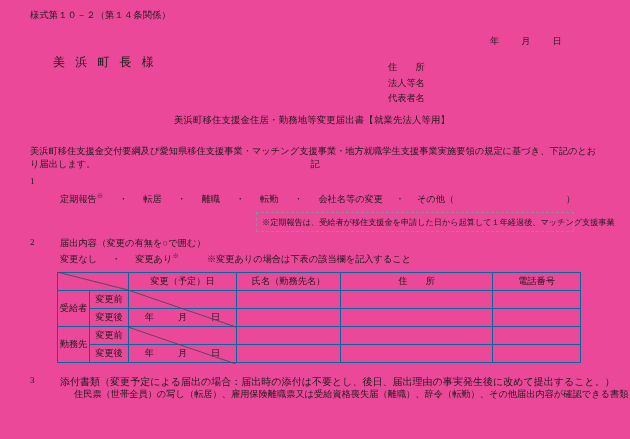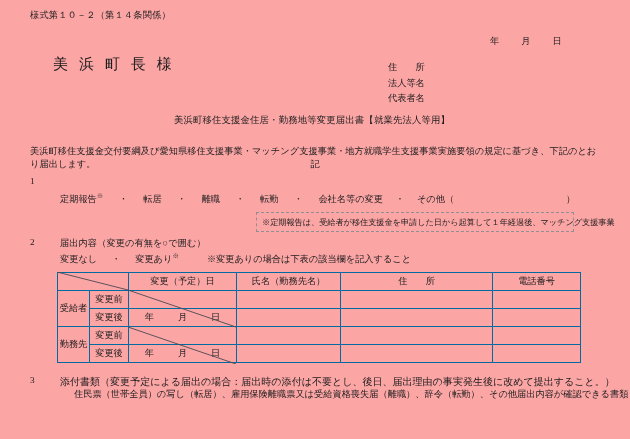--- a/index.html
+++ b/index.html
@@ -18,21 +18,21 @@
     height: 439px;
     background: #fbfbfc;
     overflow: hidden;
     box-sizing: border-box;
   }
 
   
   .abs { position: absolute; white-space: pre; line-height: 1.2; }
 
   .form-code   { left: 30px;  top: 10px;  font-size: 9.2px; letter-spacing: .2px; }
-  .addressee   { left: 53px;  top: 55px;  font-size: 15px;  letter-spacing: 3.6px; }
+  .addressee   { left: 53px;  top: 55px;  font-size: 12px;  letter-spacing: 3.6px; }
 
   .date-line   { left: 490px; top: 36px;  font-size: 9.2px; letter-spacing: 0px; }
   .date-line .gap { display: inline-block; width: 22px; }
 
   .sender-block { position: absolute; left: 388px; top: 60px; font-size: 9.2px; line-height: 15.5px; }
   .sender-block div { white-space: pre; }
 
   .doc-title { position: absolute; left: 0; top: 114px; width: 624px; text-align: center;
                font-size: 9.4px; letter-spacing: .15px; }
 
@@ -93,21 +93,21 @@
   
   .slash-svg { position: absolute; left: 0; top: 0; pointer-events: none; }
 
   
   .sec3-l1 { position: absolute; left: 60px;  top: 375px; font-size: 10px; letter-spacing: .02px; }
   .sec3-l2 { position: absolute; left: 74px;  top: 388px; font-size: 9.2px; letter-spacing: .02px; }
 </style>
 </head>
 <body style="color: rgb(28, 28, 28);">
 
-<div class="page" style="background: #fca5a5;">
+<div class="page" style="background: #ec4899;">
 
   <div class="abs form-code">様式第１０－２（第１４条関係）</div>
 
   <div class="abs date-line"><span>年</span><span class="gap"></span><span>月</span><span class="gap"></span><span>日</span></div>
 
   <div class="abs addressee">美 浜 町 長 様</div>
 
   <div class="sender-block">
     <div>住　　所</div>
     <div>法人等名</div>

